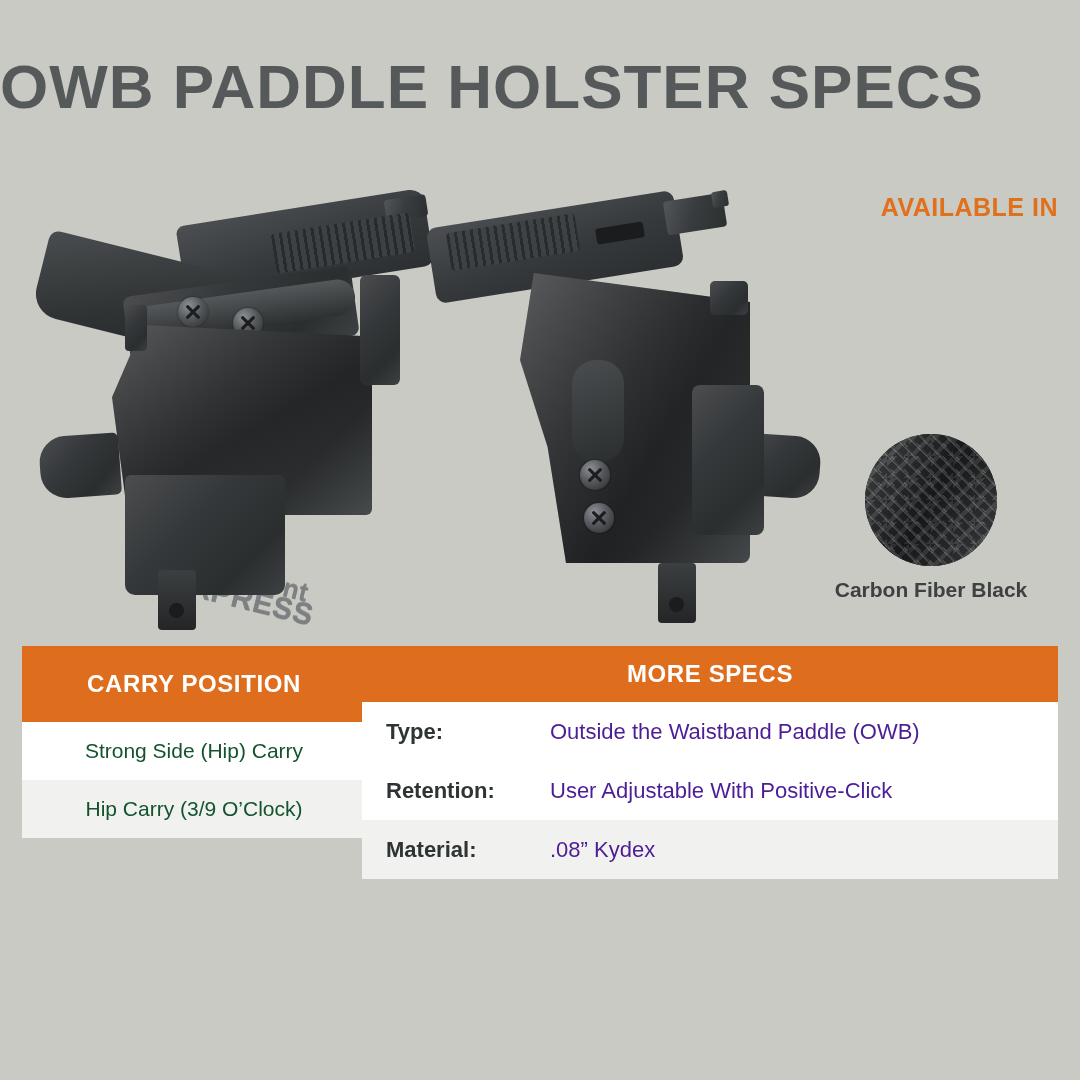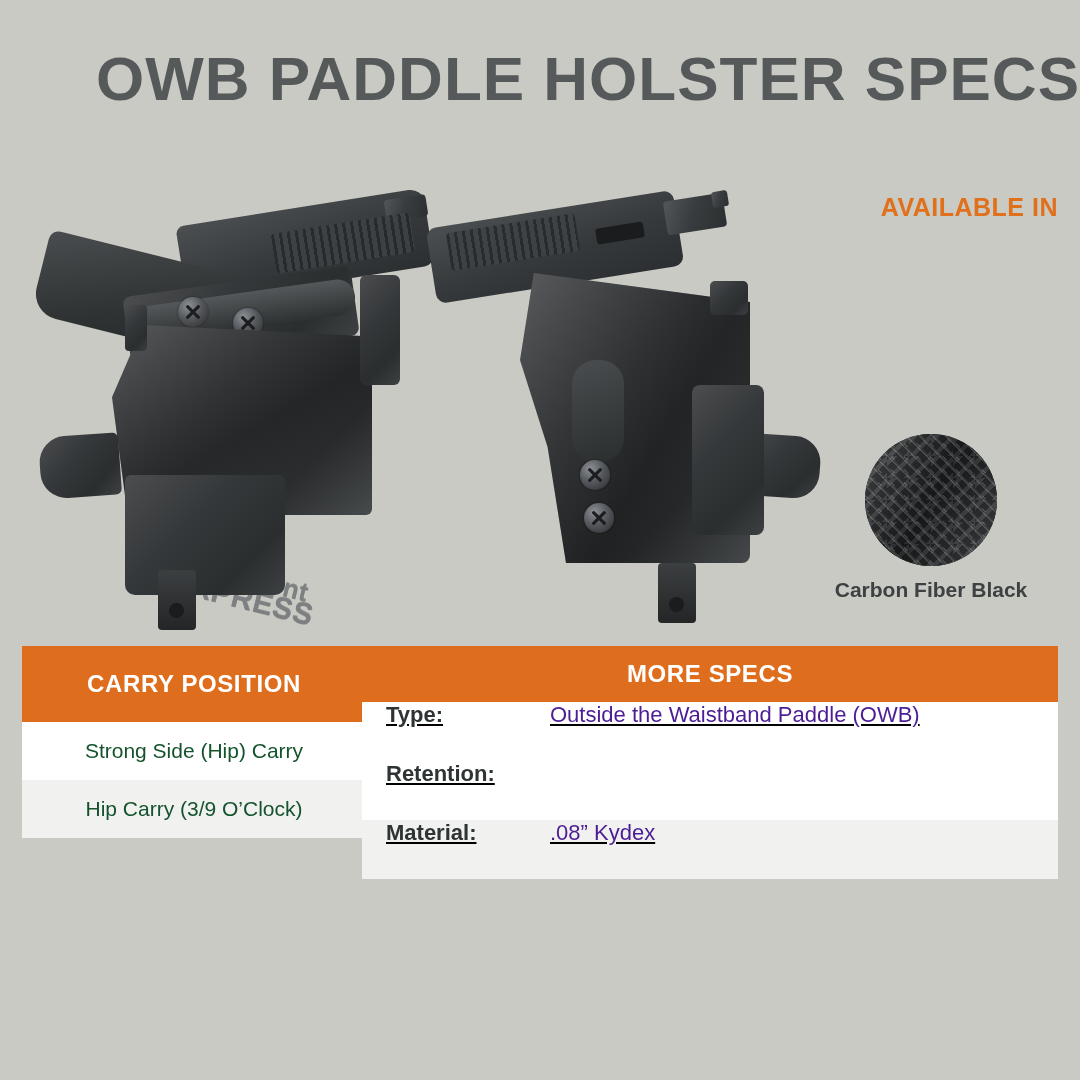--- a/index.html
+++ b/index.html
@@ -11,22 +11,22 @@
   }
   #page {
     position: relative;
     width: 1080px; height: 1080px;
     background: #c9cac4;
   }
 
   
   .title {
     position: absolute;
-    top: 46px; left: 0; width: 1080px;
-    text-align: right;
+    top: 54px; left: 0; width: 1080px;
+    text-align: left;
     font-size: 62px;
     font-weight: 700;
     letter-spacing: 1px;
     line-height: 1.05;
     color: #55595a;
   }
 
   
   .avail-label {
     position: absolute;
@@ -97,23 +97,22 @@
     font-size: 21px;
     color: #14532d;
   }
   .carry-row.odd { background: #ffffff; }
   .carry-row.even { background: #f1f1ef; }
 
   #specs-panel { left: 362px; top: 646px; width: 696px; }
   #specs-panel .panel-header { height: 56px; }
   .spec-row {
     height: 59px;
-    display: flex; 
+    display: flex; align-items: center;
     padding-left: 24px;
-    text-decoration: underline;
   }
   .spec-row.odd { background: #ffffff; }
   .spec-row.even { background: #f1f1ef; }
   .spec-key {
     font-size: 22px;
     font-weight: 700;
     color: #2e3334;
     white-space: nowrap;
   }
   .spec-val {
@@ -286,20 +285,21 @@
 
   <div class="panel" id="specs-panel">
     <div class="panel-header">MORE SPECS</div>
 
     <div class="spec-row odd">
       <span class="spec-key sk-w1">Type:</span>
       <span class="spec-val">Outside the Waistband Paddle (OWB)</span>
     </div>
     <div class="spec-row odd">
       <span class="spec-key sk-w1">Retention:</span>
+      <span class="spec-val">User Adjustable With Positive-Click</span>
     </div>
     <div class="spec-row even">
       <span class="spec-key sk-w1">Material:</span>
       <span class="spec-val">.08” Kydex</span>
     </div>
   </div>
 
 </div>
 
 </body></html>

